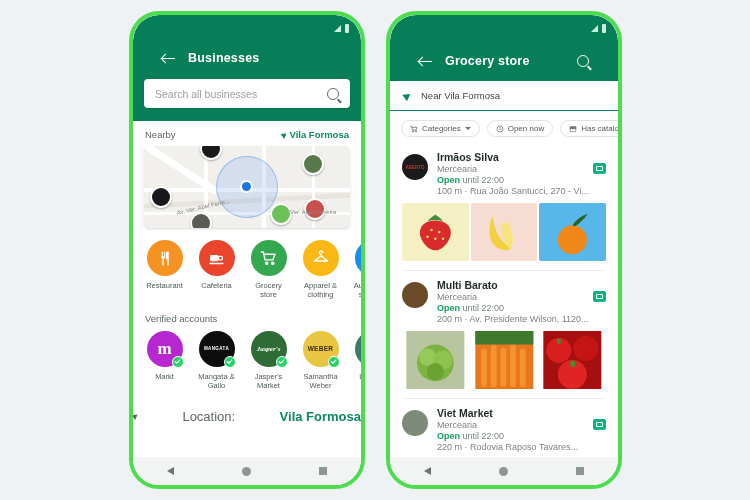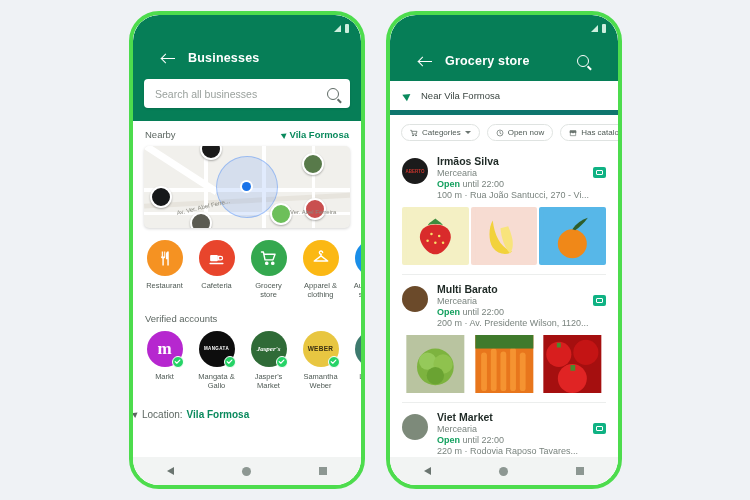--- a/index.html
+++ b/index.html
@@ -132,40 +132,40 @@
   }
   .va .check {
     position:absolute; right:-1px; bottom:-1px; width:12px;height:12px;border-radius:50%;
     background:#25d366; border:1.5px solid #fff;
     display:flex;align-items:center;justify-content:center;
   }
   .va .check svg { width:7px;height:7px; }
   .va .nm { font-size:7.5px; color:#4f5a55; line-height:1.25; }
 
   .footloc {
-    display:flex; align-items:center; justify-content:flex-start; gap:4px;
-    padding: 18px 0 0 0; font-size:10px; color:#5d6762;
+    display:flex; align-items:center; justify-content:space-between; gap:4px;
+    padding: 18px 0 0 0; font-size:13px; color:#5d6762;
   }
   .footloc .nav-arrow { border-left-color:#5d6762; }
   .footloc b { color:#0a8a5d; font-weight:bold; }
 
   
   .navbar {
     height:28px; background:#f2f4f3; flex:none;
     display:flex; align-items:center; justify-content:space-around;
   }
   .nv-back { width:0;height:0;border-right:7px solid #6b7570;
              border-top:4.5px solid transparent; border-bottom:4.5px solid transparent; }
   .nv-home { width:9px;height:9px;border-radius:50%; background:#8d9792; }
   .nv-rec  { width:8px;height:8px; background:#8d9792; }
 
   
   .nearbar {
     display:flex; align-items:center; gap:10px; padding: 9px 14px;
-    border-bottom:5px solid #0f766e; flex:none;
+    border-bottom:1px solid #0f766e; flex:none;
   }
   .nearbar .nav-arrow { border-left-width:7px; border-top-width:4.5px; border-bottom-width:4.5px; }
   .nearbar .txt { font-size:9.5px; color:#3c4642; }
 
   .chips { display:flex; gap:7px; padding: 9px 11px 6px 11px; flex:none; }
   .chip {
     display:flex; align-items:center; gap:4px;
     border:1px solid #dfe3e1; border-radius:11px;
     padding: 3px 8px; font-size:8px; color:#4f5a55; white-space:nowrap;
   }

